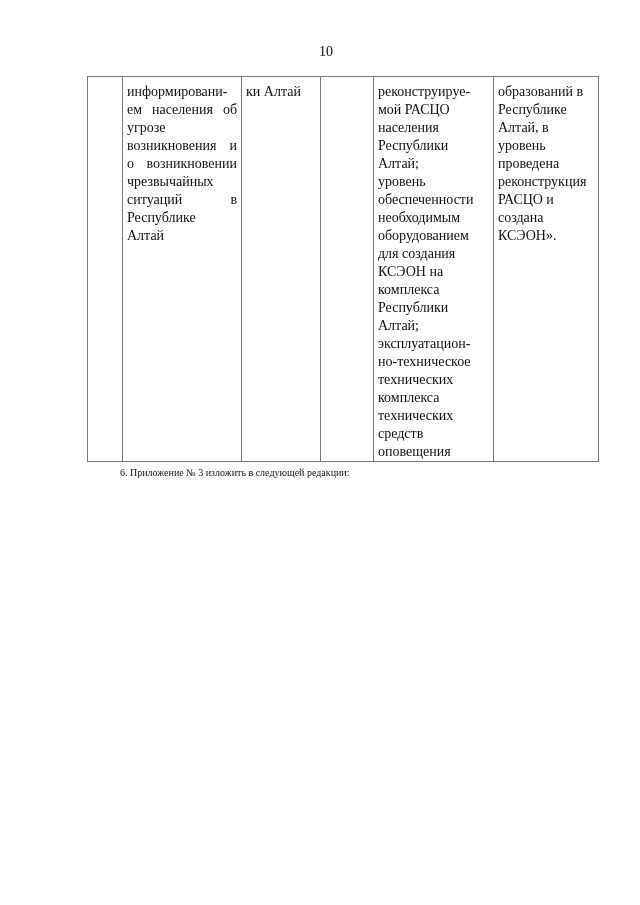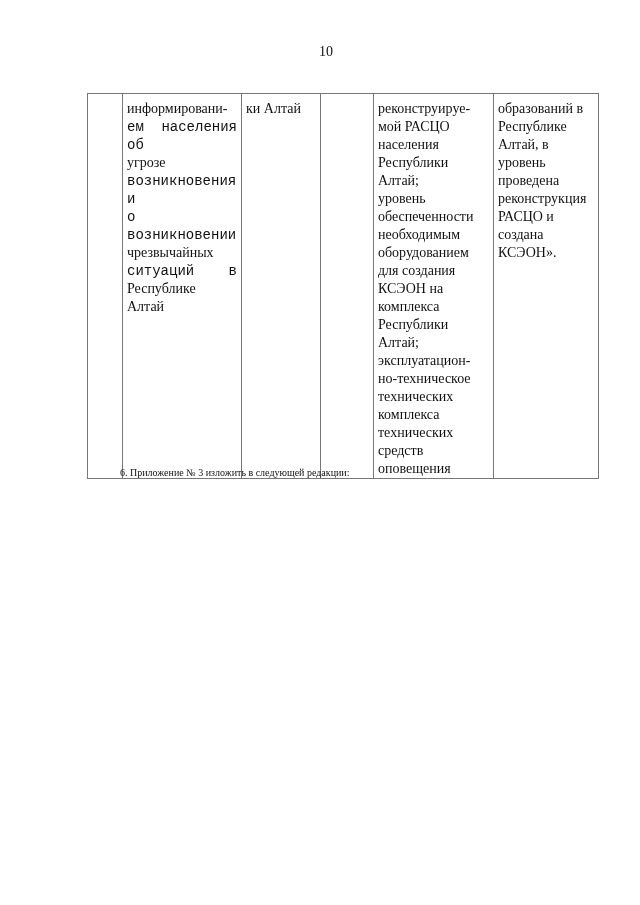--- a/index.html
+++ b/index.html
@@ -7,33 +7,33 @@
     width: 640px; height: 905px; background: #ffffff; position: relative;
     font-family: "Liberation Serif", "DejaVu Serif", serif; color: #111;
     overflow: hidden;
   }
   .page-number {
     position: absolute; top: 44px; left: 0; width: 640px; text-align: center;
     font-size: 14px;
     margin-left: 6px;
   }
   table.doc-table {
-    position: absolute; left: 87px; top: 93px;
+    position: absolute; left: 87px; top: 76px;
     border-collapse: collapse; table-layout: fixed;
     width: 511px; height: 374px;
   }
   table.doc-table td {
     border: 1px solid #777;
     vertical-align: top;
     font-size: 14px;
     line-height: 18px;
     padding: 6px 4px 0 4px;
   }
   .line { display: block; }
-  .line.j { text-align: justify; text-align-last: justify; font-family: Liberation Mono, monospace; }
+  .line.j { text-align: justify; text-align-last: justify; }
   .paragraph {
     position: absolute; left: 120px; top: 467px; font-size: 10px;
   }
 </style>
 </head>
 <body>
 
 <div class="page-number">10</div>
 
 <table class="doc-table">

